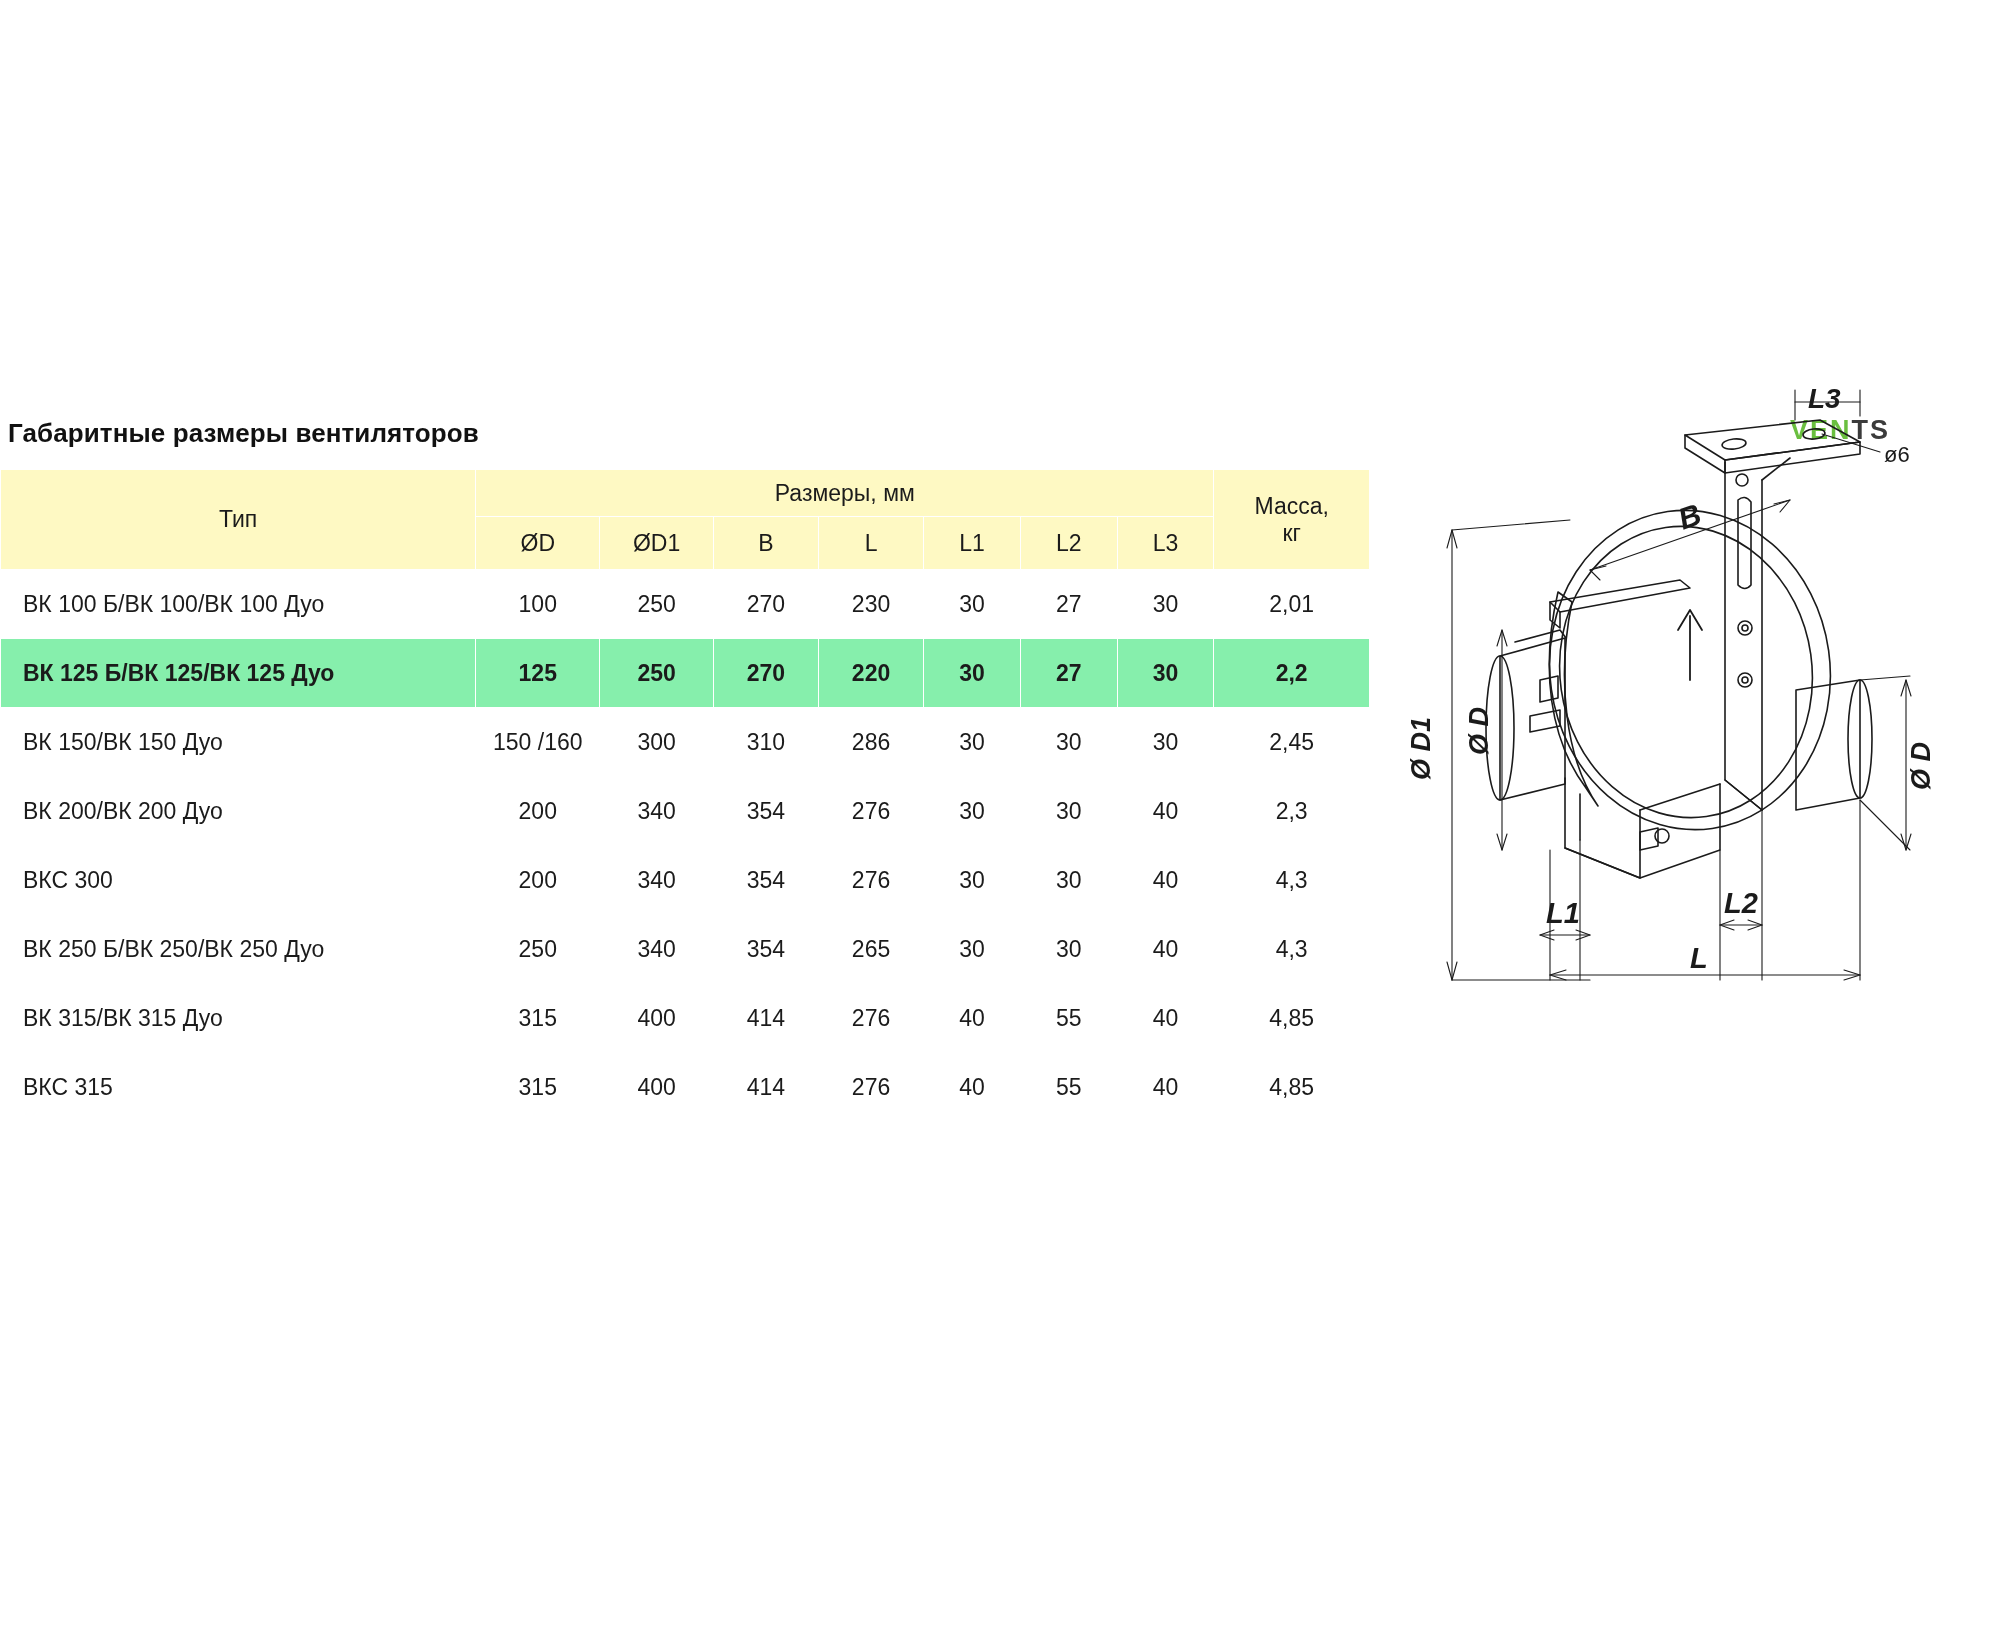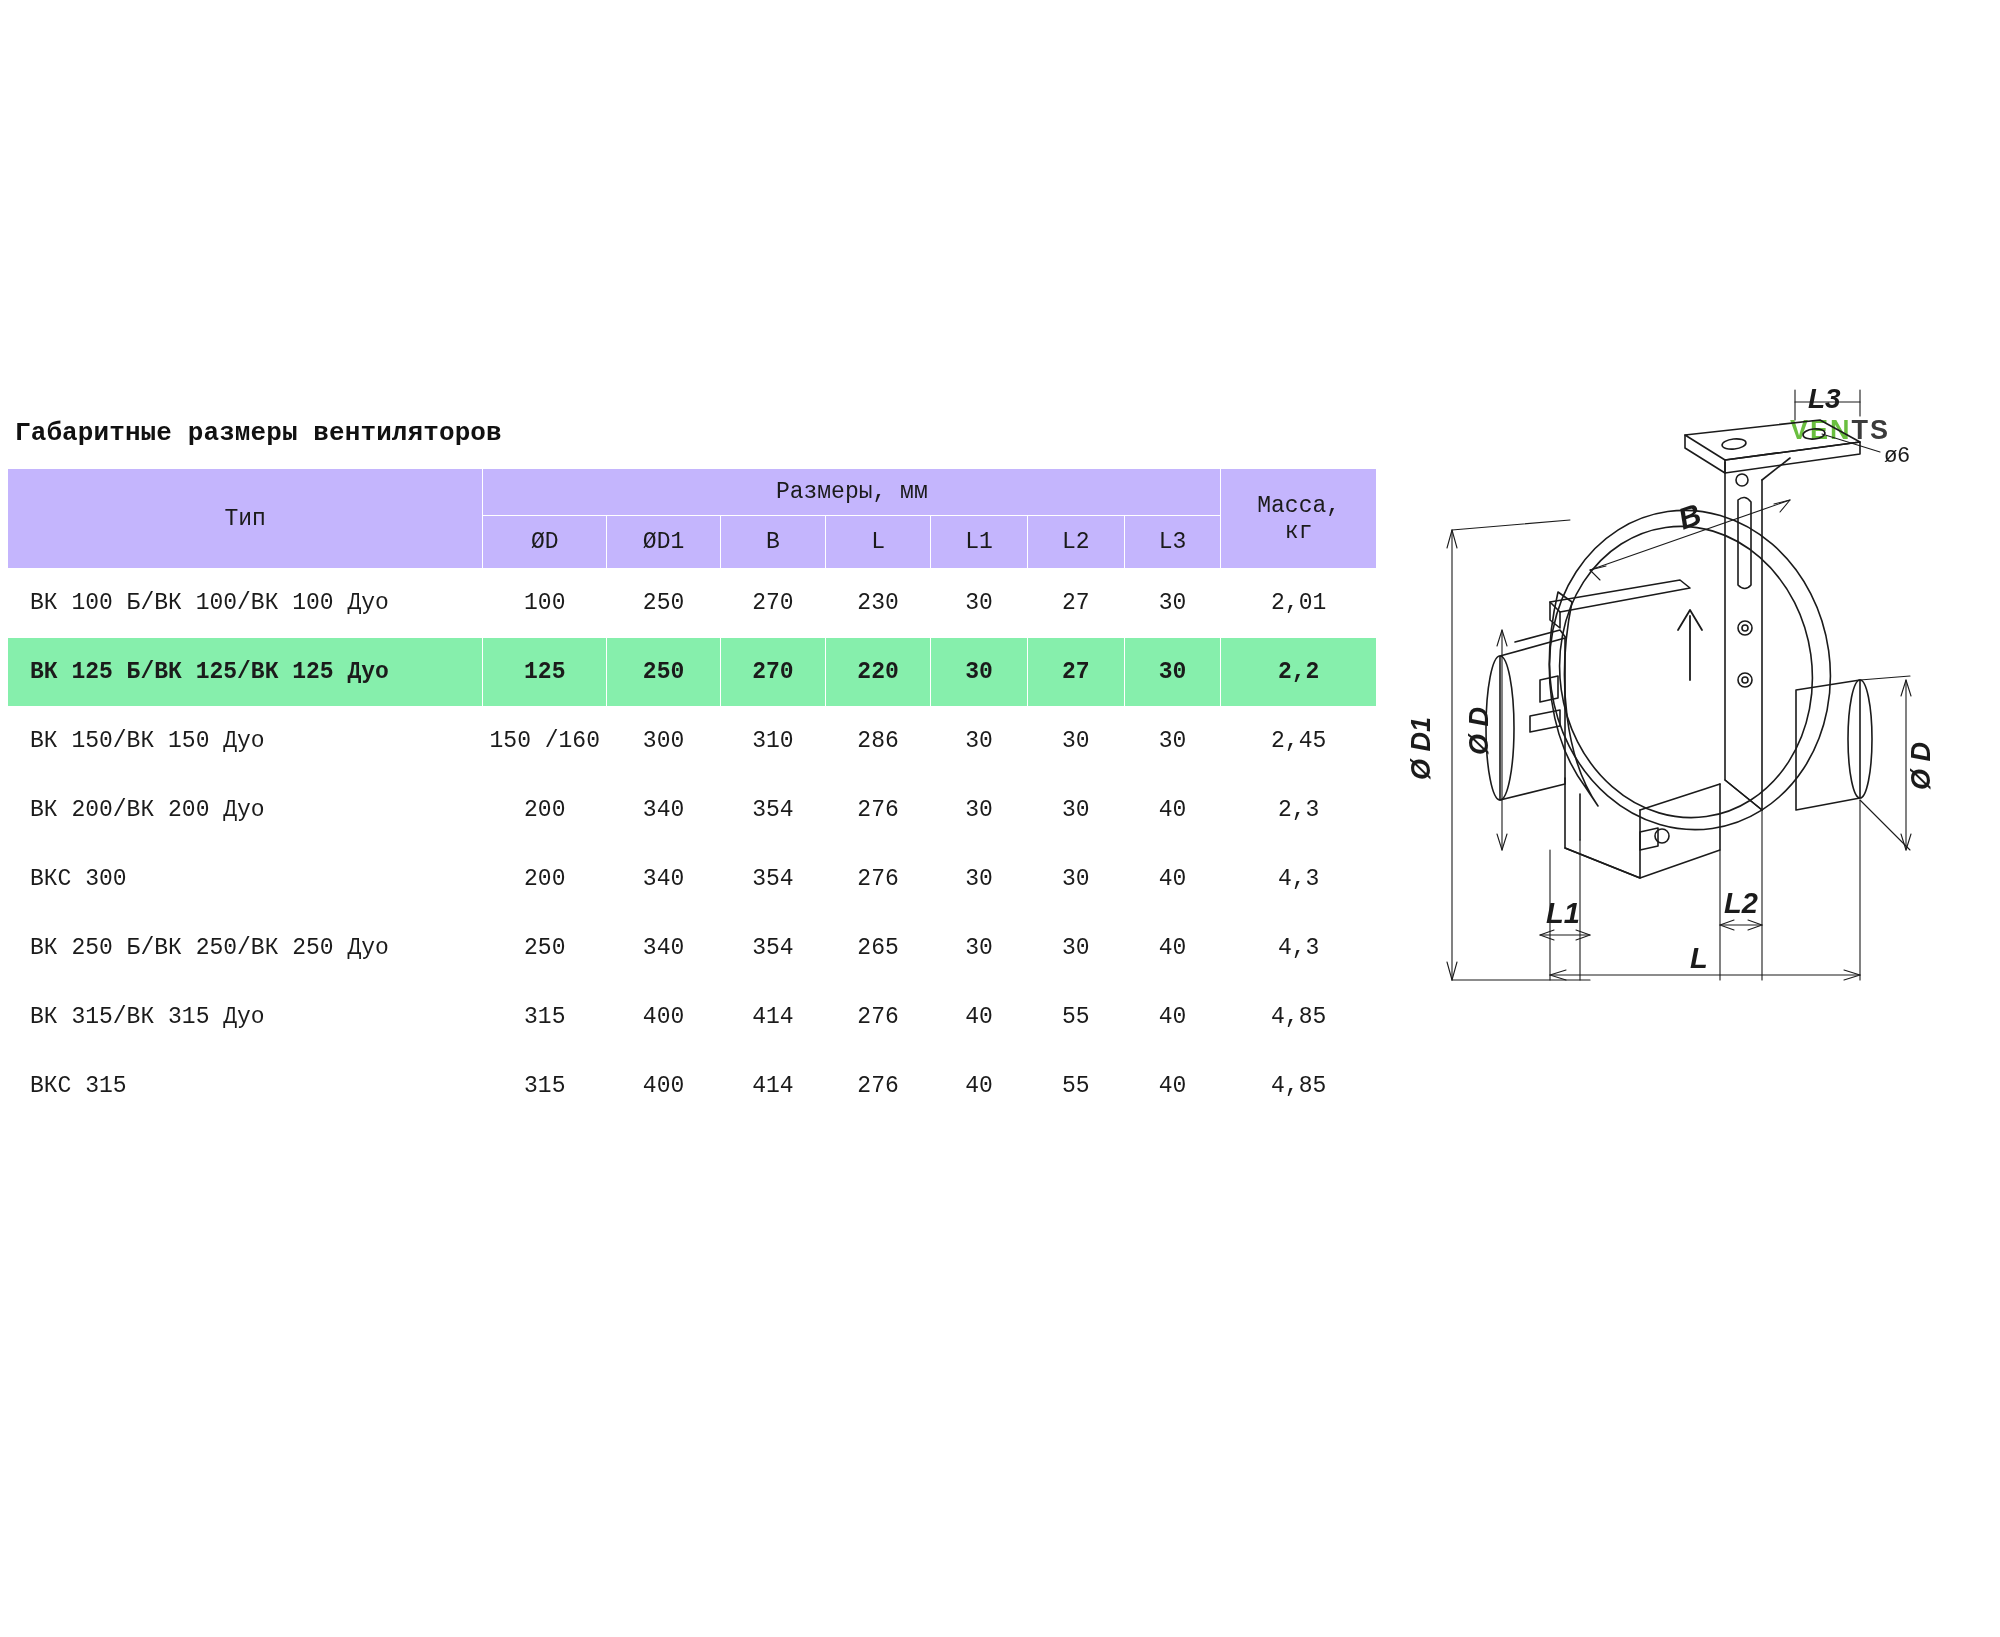--- a/index.html
+++ b/index.html
@@ -12,24 +12,23 @@
     height: 1637px;
     position: relative;
     font-family: "Liberation Sans", sans-serif;
     color: #1b1b1b;
     overflow: hidden;
   }
 
   
   .table-block {
     position: absolute;
-    left: 7px;
+    left: 0px;
     top: 418px;
     width: 1380px;
-    font-family: Liberation Mono, monospace;
   }
 
   .table-title {
     font-size: 26px;
     font-weight: bold;
     color: #111111;
     padding-left: 8px;
     margin-bottom: 20px;
     letter-spacing: 0.1px;
   }
@@ -44,21 +43,21 @@
   table.dims td {
     border: 1px solid #ffffff;
     font-size: 23px;
     font-weight: normal;
     color: #1b1b1b;
     text-align: center;
     vertical-align: middle;
   }
 
   thead th {
-    background: #c4b5fd;
+    background: #fef9c3;
     height: 44px;
   }
 
   th.col-type {
     width: 452px;
   }
   th.col-size {
     
   }
   th.col-mass {

